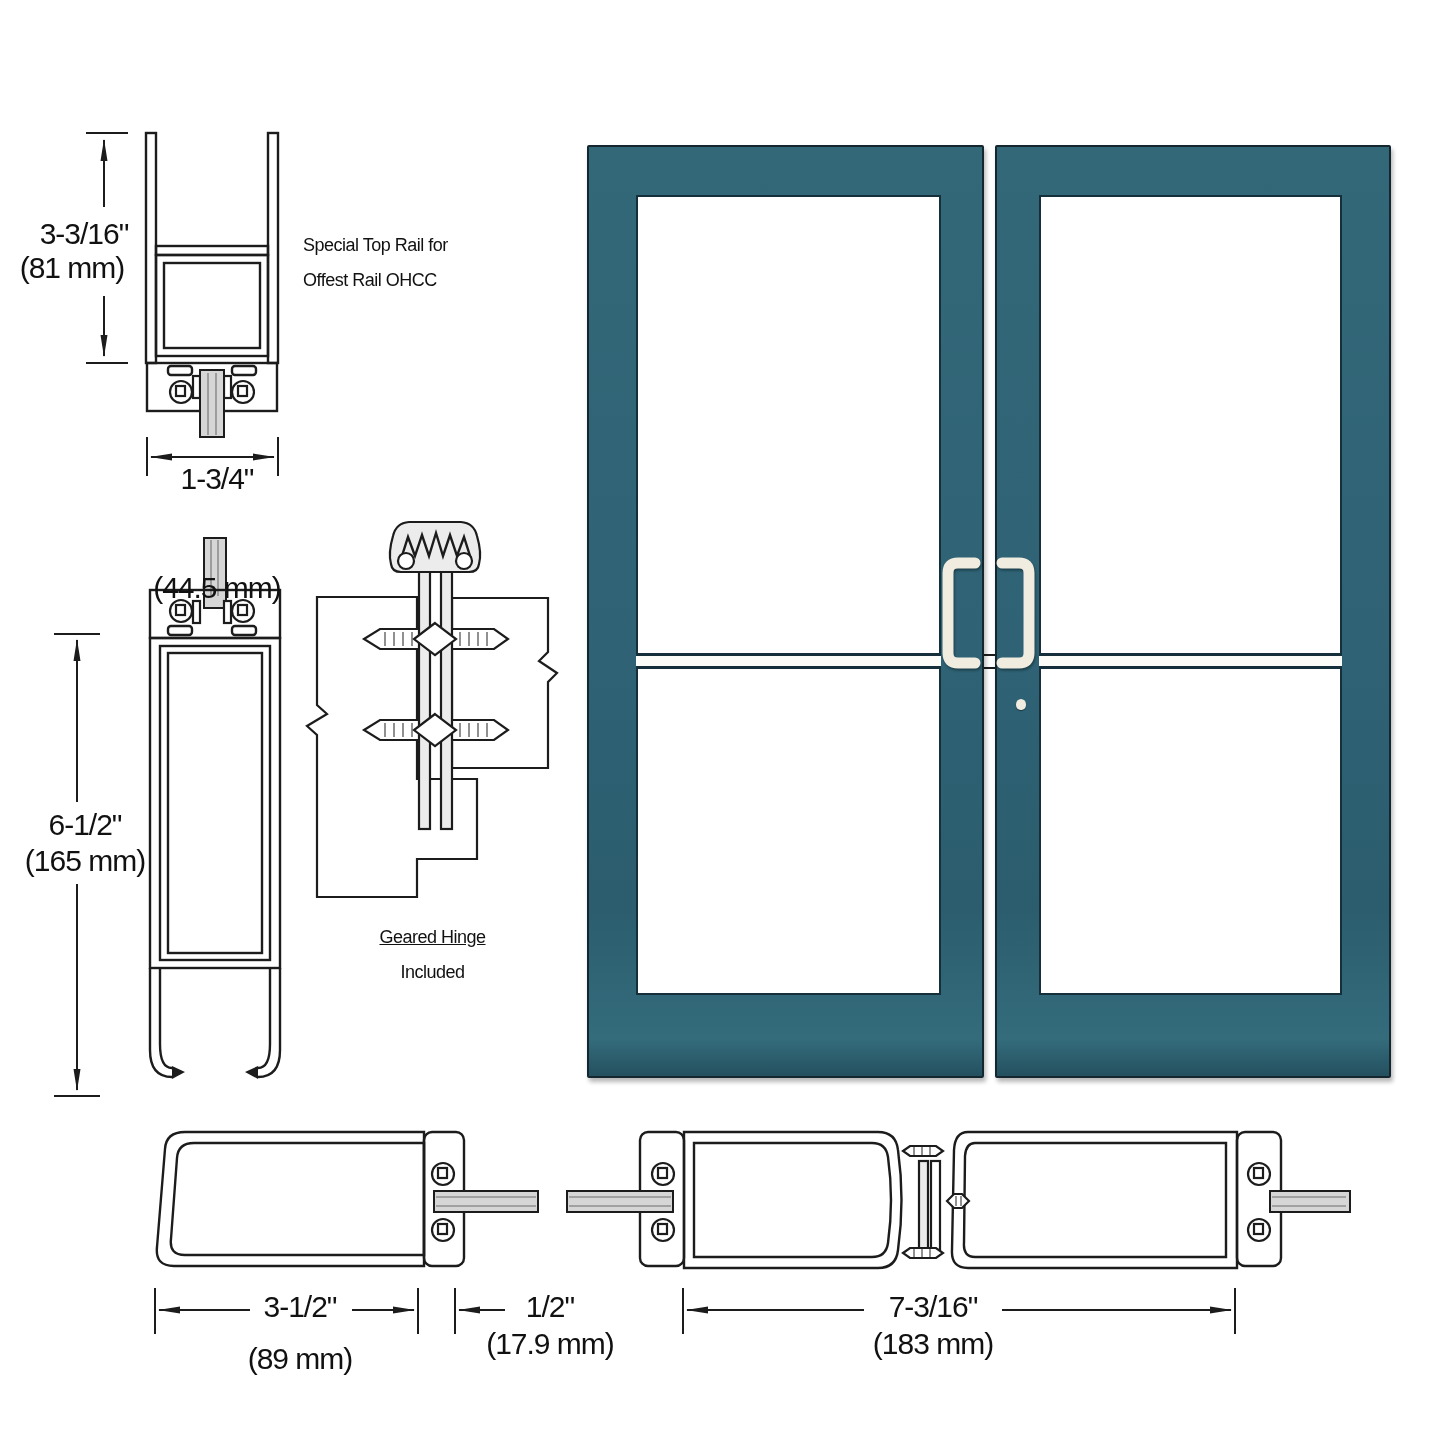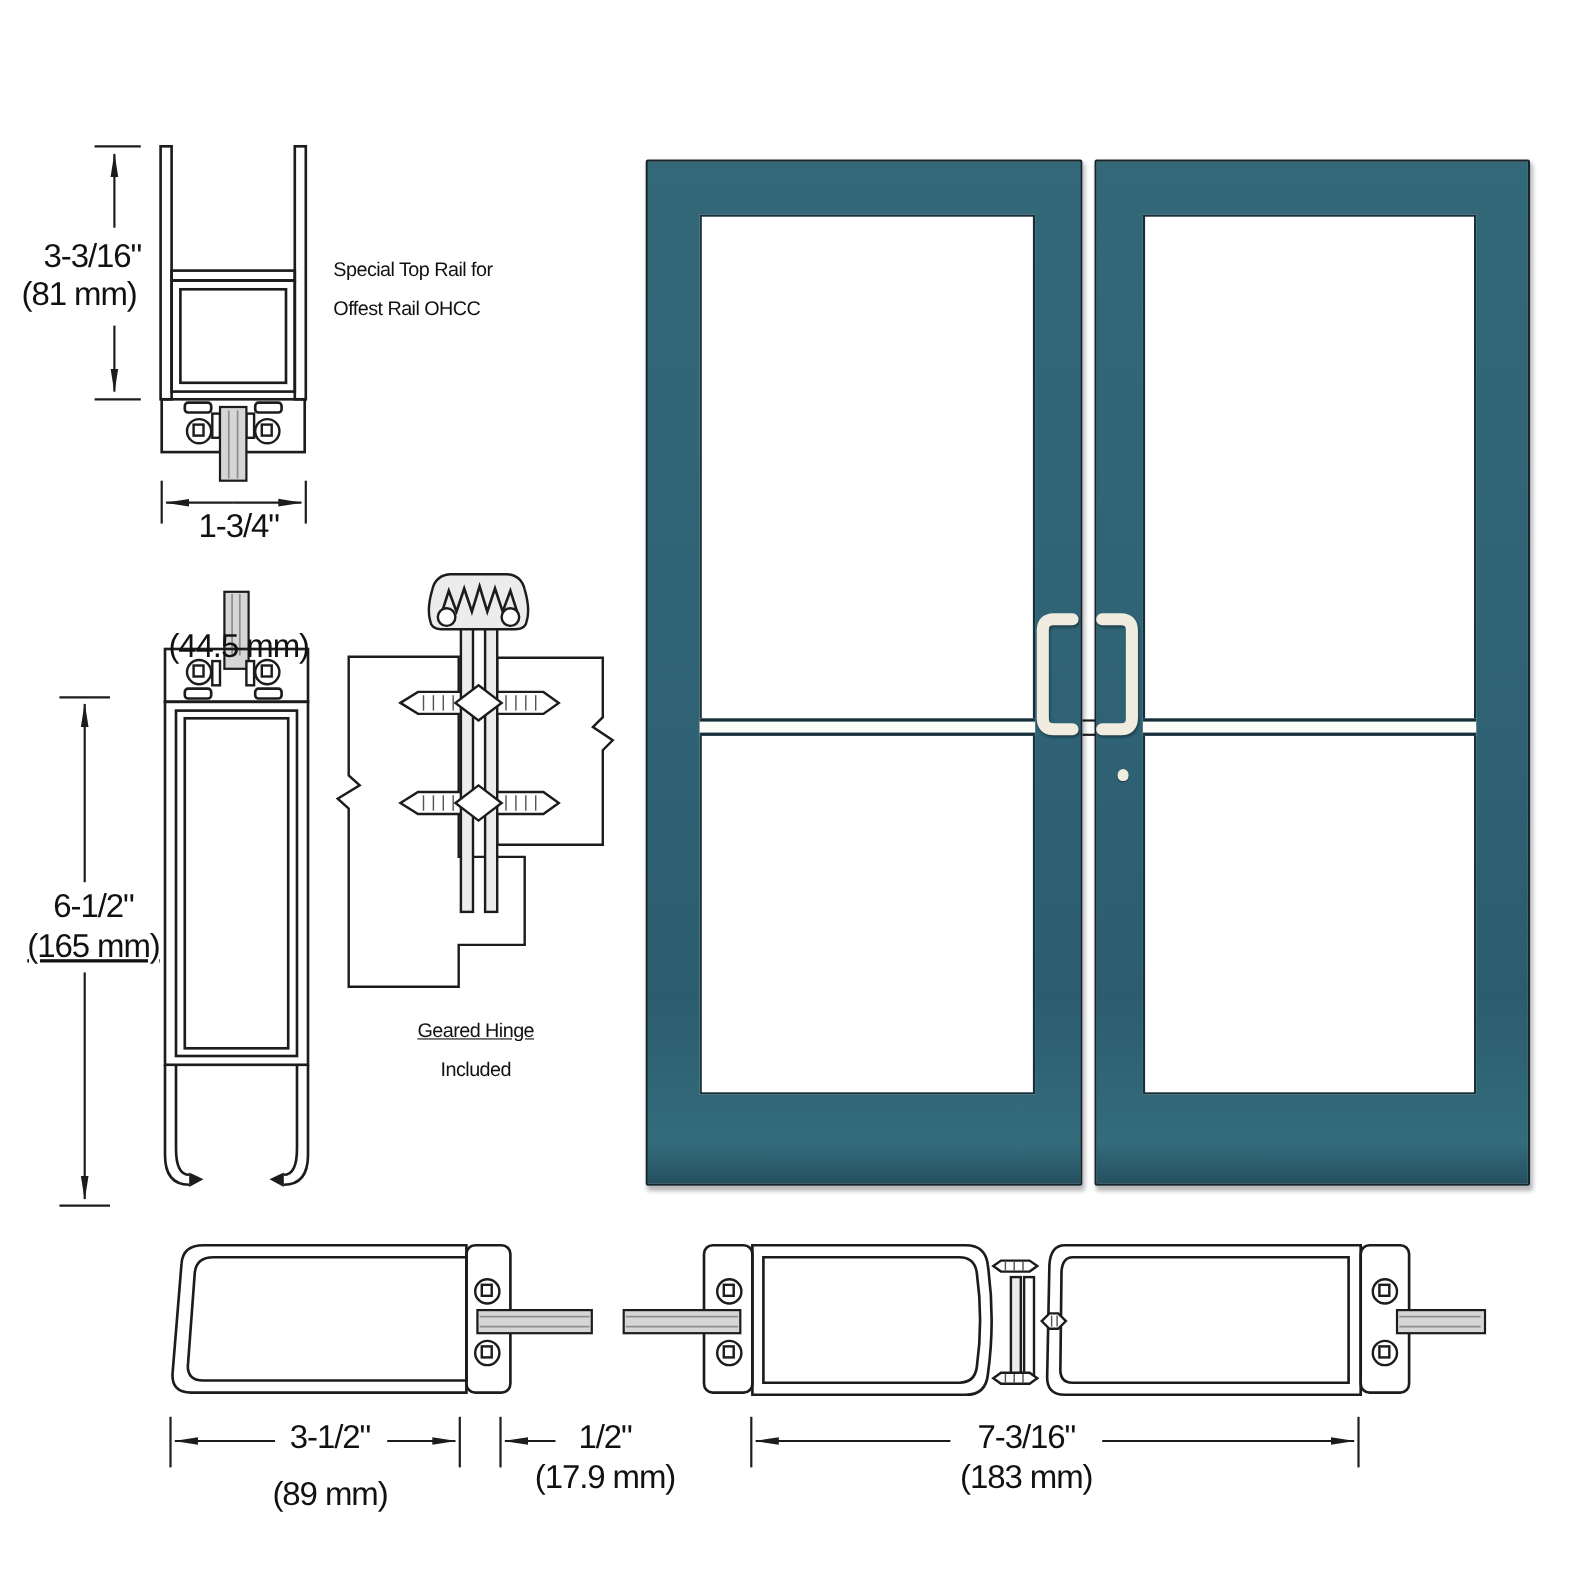--- a/index.html
+++ b/index.html
@@ -205,21 +205,21 @@
   <div class="t" style="left:22px;top:217px;width:124px;">3-3/16"</div>
   <div class="t" style="left:10px;top:251px;width:124px;">(81 mm)</div>
 
   <div class="t small left" style="left:303px;top:228px;">Special Top Rail for</div>
   <div class="t small left" style="left:303px;top:263px;">Offest Rail OHCC</div>
 
   <div class="t" style="left:155px;top:462px;width:124px;">1-3/4"</div>
   <div class="t" style="left:143px;top:527px;width:148px;margin-top:44px;">(44.5 mm)</div>
 
   <div class="t" style="left:20px;top:808px;width:130px;">6-1/2"</div>
-  <div class="t" style="left:14px;top:844px;width:142px;text-decoration:underline;">(165 mm)</div>
+  <div class="t" style="left:14px;top:844px;width:142px;">(165 mm)</div>
 
   <div class="t small" style="left:330px;top:920px;width:205px;text-decoration:underline;">Geared Hinge</div>
   <div class="t small" style="left:330px;top:955px;width:205px;">Included</div>
 
   <div class="t" style="left:238px;top:1290px;width:124px;">3-1/2"</div>
   <div class="t" style="left:230px;top:1342px;width:140px;">(89 mm)</div>
 
   <div class="t" style="left:495px;top:1290px;width:110px;">1/2"</div>
   <div class="t" style="left:465px;top:1327px;width:170px;">(17.9 mm)</div>
 

